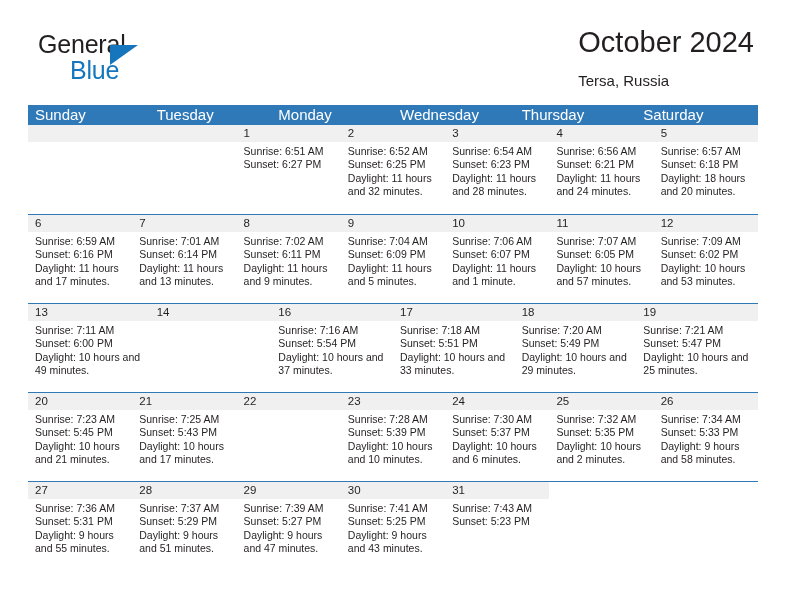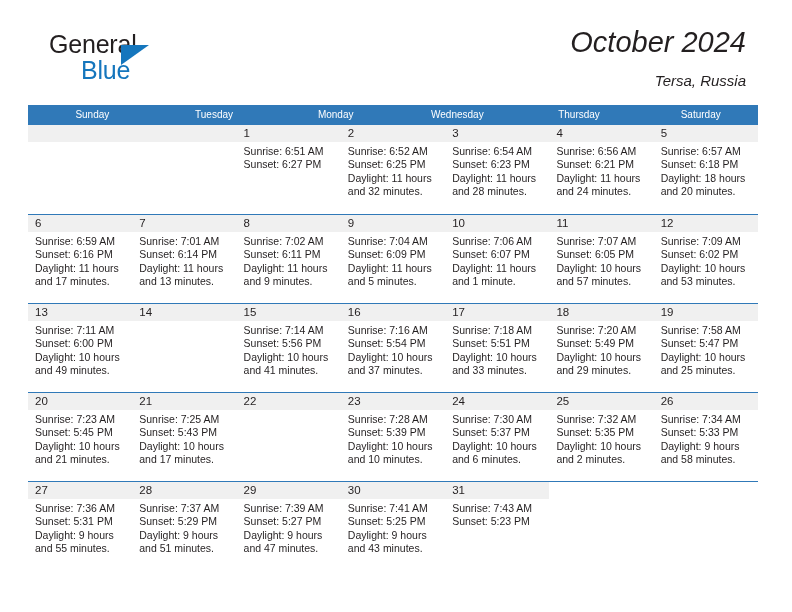--- a/index.html
+++ b/index.html
@@ -26,21 +26,21 @@
   .top-bar {
     position: absolute;
     left: 34px;
     top: 26px;
     right: 34px;
     height: 70px;
   }
 
   .brand {
     position: absolute;
-    left: 15px;
+    left: 4px;
     top: 6px;
     width: 220px;
     height: 60px;
     text-align: center;
   }
   .brand-general {
     position: absolute;
     left: 0;
     top: 0;
     font-size: 25px;
@@ -63,24 +63,22 @@
     left: 32px;
     top: 26px;
     font-size: 25px;
     letter-spacing: -0.2px;
     color: #1576bd;
     line-height: 1;
   }
 
   .title-block {
     position: absolute;
-    right: 12px;
+    right: 4px;
     top: 0;
-    text-align: right;
-    font-style: italic;
   }
   .cal-title {
     font-size: 29px;
     color: #231f20;
     line-height: 1.15;
     white-space: nowrap;
   }
   .cal-subtitle {
     font-size: 15px;
     color: #231f20;
@@ -98,27 +96,26 @@
   }
 
   .weekday-row {
     display: flex;
     background: #3079b8;
     height: 20px;
   }
   .weekday-cell {
     flex: 1 1 0;
     color: #ffffff;
-    font-size: 10px;
+    font-size: 15px;
     line-height: 20px;
     padding-left: 7px;
     box-sizing: border-box;
     white-space: nowrap;
     overflow: hidden;
-    text-align: center;
   }
 
   .week-row {
     display: flex;
     height: 89px;
     border-top: 1.5px solid #3079b8;
     box-sizing: border-box;
   }
   .week-row.first {
     border-top: none;
@@ -304,28 +301,20 @@
             <div class="day-info">
               <div>Sunrise: 7:11 AM</div>
               <div>Sunset: 6:00 PM</div>
               <div class="daylight-line">Daylight: 10 hours and 49 minutes.</div>
             </div>
           </div>
           <div class="day-cell">
             <div class="day-number-band">14</div>
           </div>
           <div class="day-cell">
-            <div class="day-number-band">15</div>
-            <div class="day-info">
-              <div>Sunrise: 7:14 AM</div>
-              <div>Sunset: 5:56 PM</div>
-              <div class="daylight-line">Daylight: 10 hours and 41 minutes.</div>
-            </div>
-          </div>
-          <div class="day-cell">
             <div class="day-number-band">16</div>
             <div class="day-info">
               <div>Sunrise: 7:16 AM</div>
               <div>Sunset: 5:54 PM</div>
               <div class="daylight-line">Daylight: 10 hours and 37 minutes.</div>
             </div>
           </div>
           <div class="day-cell">
             <div class="day-number-band">17</div>
             <div class="day-info">
@@ -338,21 +327,21 @@
             <div class="day-number-band">18</div>
             <div class="day-info">
               <div>Sunrise: 7:20 AM</div>
               <div>Sunset: 5:49 PM</div>
               <div class="daylight-line">Daylight: 10 hours and 29 minutes.</div>
             </div>
           </div>
           <div class="day-cell">
             <div class="day-number-band">19</div>
             <div class="day-info">
-              <div>Sunrise: 7:58 AM</div>
+              <div>Sunrise: 7:21 AM</div>
               <div>Sunset: 5:47 PM</div>
               <div class="daylight-line">Daylight: 10 hours and 25 minutes.</div>
             </div>
           </div>
         </div>
         <div class="week-row">
           <div class="day-cell">
             <div class="day-number-band">20</div>
             <div class="day-info">
               <div>Sunrise: 7:23 AM</div>

